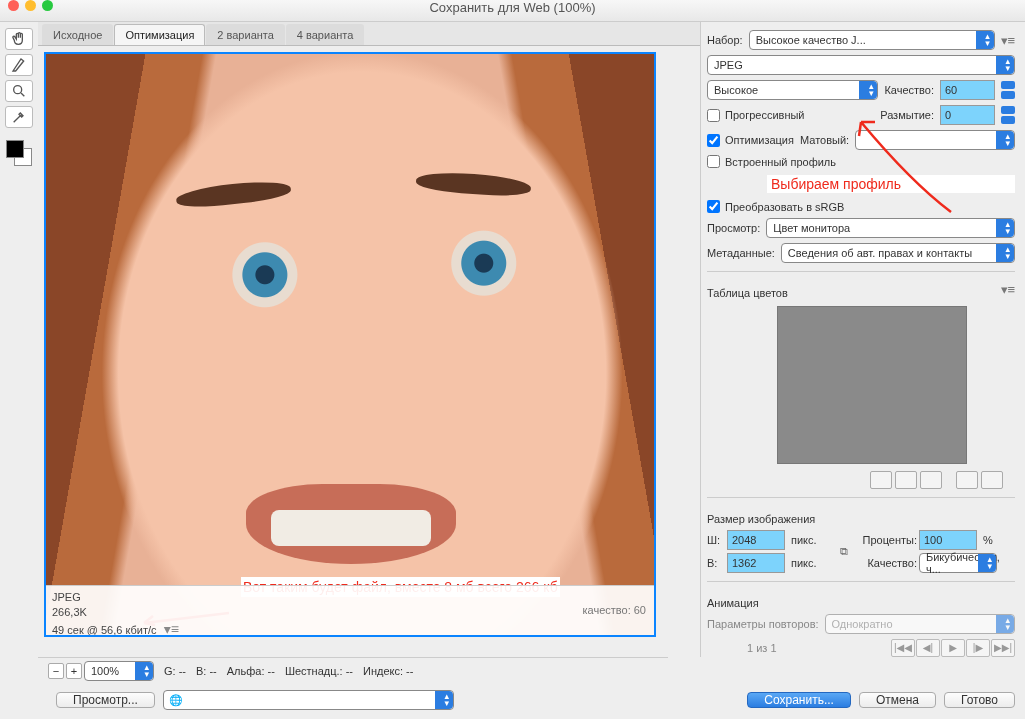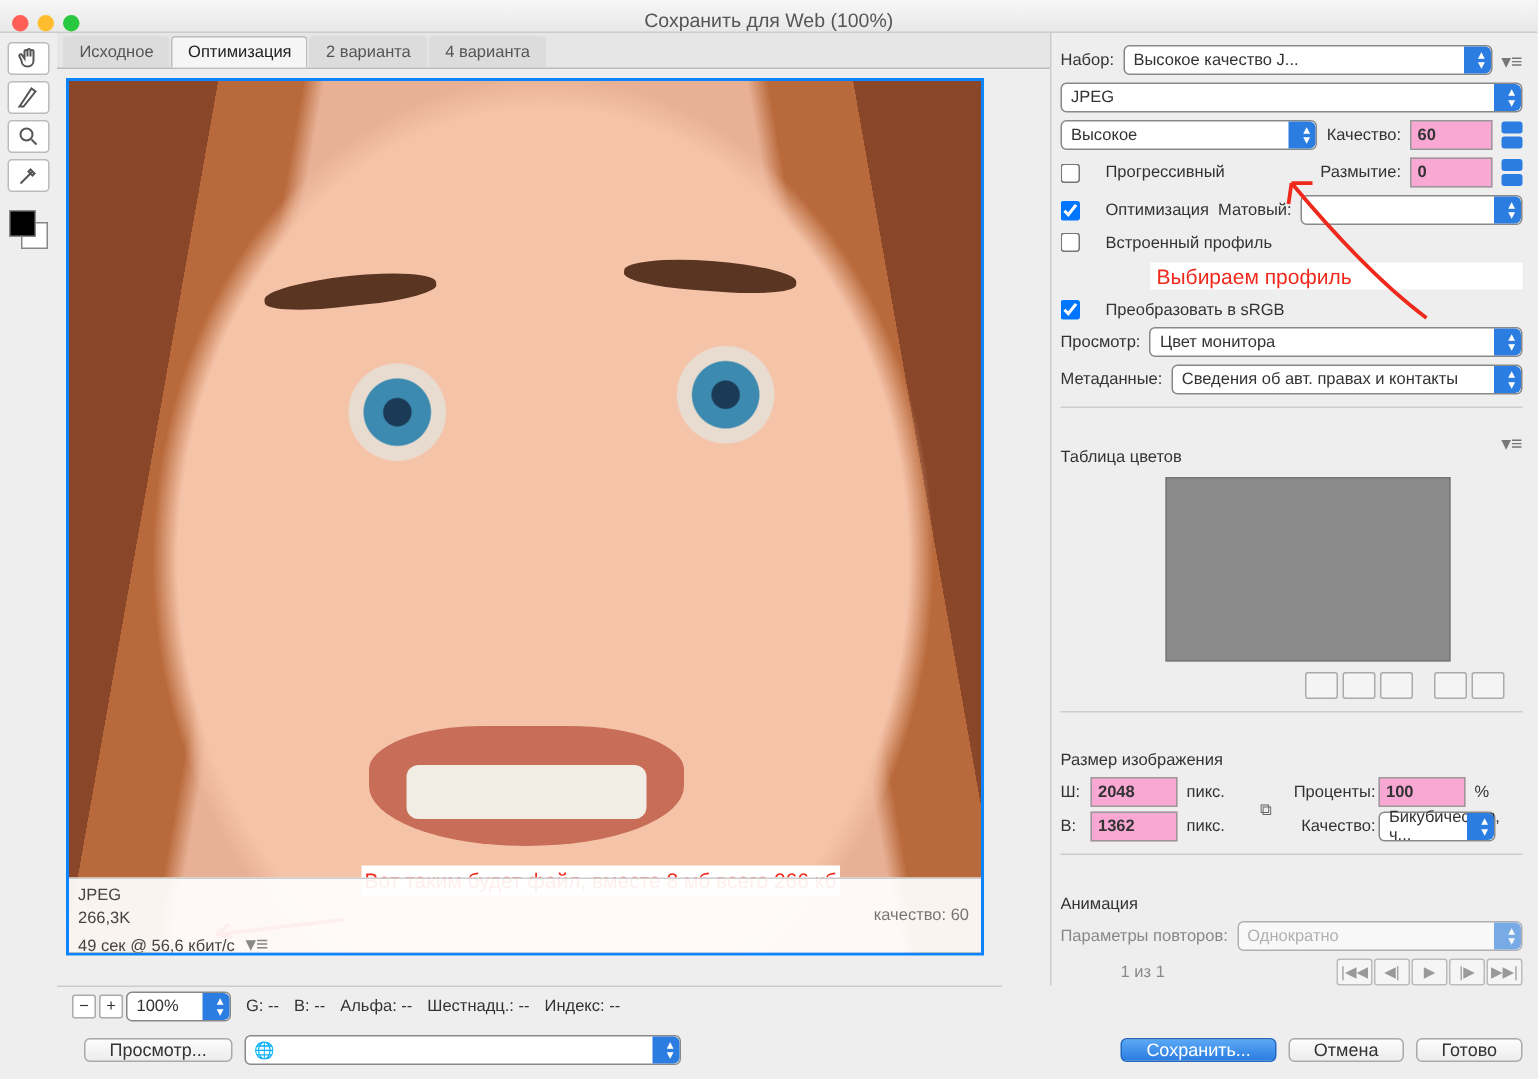--- a/index.html
+++ b/index.html
@@ -1,17 +1,17 @@
 <!DOCTYPE html>
 <html><head>
 <meta charset="utf-8">
 <style>
 * { box-sizing: border-box; margin: 0; padding: 0; font-family: "Helvetica Neue", Arial, sans-serif; }
 body { background: #eeeeee; width: 1025px; height: 719px; overflow: hidden; font-size: 11px; color: #333; }
-.titlebar { height: 22px; background: linear-gradient(#f7f7f7,#e8e8e8); display:flex; align-items:flex-end; padding:0 8px; border-bottom:1px solid #ccc; position:relative;}
+.titlebar { height: 22px; background: linear-gradient(#f7f7f7,#e8e8e8); display:flex; align-items:flex-start; padding:0 8px; border-bottom:1px solid #ccc; position:relative;}
 .traffic { display:flex; gap:6px;}
 .dot{width:11px;height:11px;border-radius:50%;}
 .dot.red{background:#ff5f57;} .dot.yel{background:#ffbd2e;} .dot.grn{background:#28c940;}
 .title{position:absolute; left:0; right:0; text-align:center; color:#555; font-size:13px;}
 .main{display:flex; height:635px;}
 .toolstrip{width:38px; padding:6px 4px; display:flex; flex-direction:column; align-items:center; gap:4px;}
 .tool{width:28px; height:22px; border:1px solid #bbb; background:#fff; border-radius:3px; display:flex; align-items:center; justify-content:center; font-size:14px; color:#555;}
 .tool svg{width:16px;height:16px;}
 .swatches{margin-top:8px; position:relative; width:26px; height:26px;}
 .sw{position:absolute; width:18px; height:18px; border:1px solid #888;}
@@ -42,25 +42,25 @@
 .info-strip .qual{position:absolute; right:8px; top:17px; color:#777;}
 .info-strip .menu{margin-left:4px; color:#888;}
 .anno1{position:absolute; top:523px; left:195px; color:#ef2a1c; font-size:14px; background:#fff; padding:2px;}
 .arrow1{position:absolute; top:555px; left:88px; width:95px; height:18px;}
 .right{width:325px; padding:8px 10px 0 6px; border-left:1px solid #ccc; display:flex; flex-direction:column; gap:5px; font-size:11px; color:#333;}
 .rrow{display:flex; align-items:center; gap:6px;}
 .rlabel{width:auto; text-align:left;}
 .select{flex:1; height:20px; border:1px solid #888; border-radius:4px; background:#fff; display:flex; align-items:center; padding:0 6px; position:relative; font-size:11px;}
 .select::after{content:""; position:absolute; right:0; top:0; bottom:0; width:18px; background:#2b7de1; border-radius:0 4px 4px 0;}
 .select .carets{position:absolute; right:4px; color:#fff; z-index:2; font-size:9px; line-height:7px; text-align:center;}
-.nbox{width:55px; height:20px; border:1px solid #999; background:#f9a8d4; padding:0 4px; display:flex; align-items:center;font-weight:bold;}
-.chk{display:flex; align-items:center; gap:17px;}
+.nbox{width:55px; height:20px; border:1px solid #999; background:#7dd3fc; padding:0 4px; display:flex; align-items:center;}
+.chk{display:flex; align-items:center; gap:5px;}
 .chk input{width:13px;height:13px;}
 .anno2{color:#ef2a1c; font-size:14px; margin:2px 0 2px 60px; background:#fff; padding:1px 4px;}
-.sect-title{margin-top:16px; padding-top:3px;}
+.sect-title{margin-top:4px; padding-top:3px;}
 .color-table{background:#8a8a8a; width:190px; height:180px; border:1px solid #777; margin:2px auto 2px 70px;}
 .mini-icons{display:flex; gap:3px; justify-content:flex-end; padding-right:12px;}
 .mini{width:22px;height:18px;border:1px solid #aaa;background:#f4f4f4;border-radius:2px;}
 .sep{height:1px;background:#ccc;margin:3px 0;}
 .imgsize-grid{display:grid; grid-template-columns: 18px 62px 40px 22px 60px 62px 14px; gap:3px 2px; align-items:center; font-size:11px;}
 .imgsize-grid .nbox{width:58px;text-align:right;}
 .lock{grid-row:1/3; grid-column:4; display:flex; align-items:center; justify-content:center; color:#666;}
 .animrow{display:flex; align-items:center; gap:6px; color:#888;}
 .nav-btns{display:flex; gap:1px; margin-left:auto;}
 .nav-btns .nb{width:24px;height:18px;border:1px solid #bbb;background:#f5f5f5;border-radius:2px;display:flex;align-items:center;justify-content:center;font-size:10px;color:#999;}

